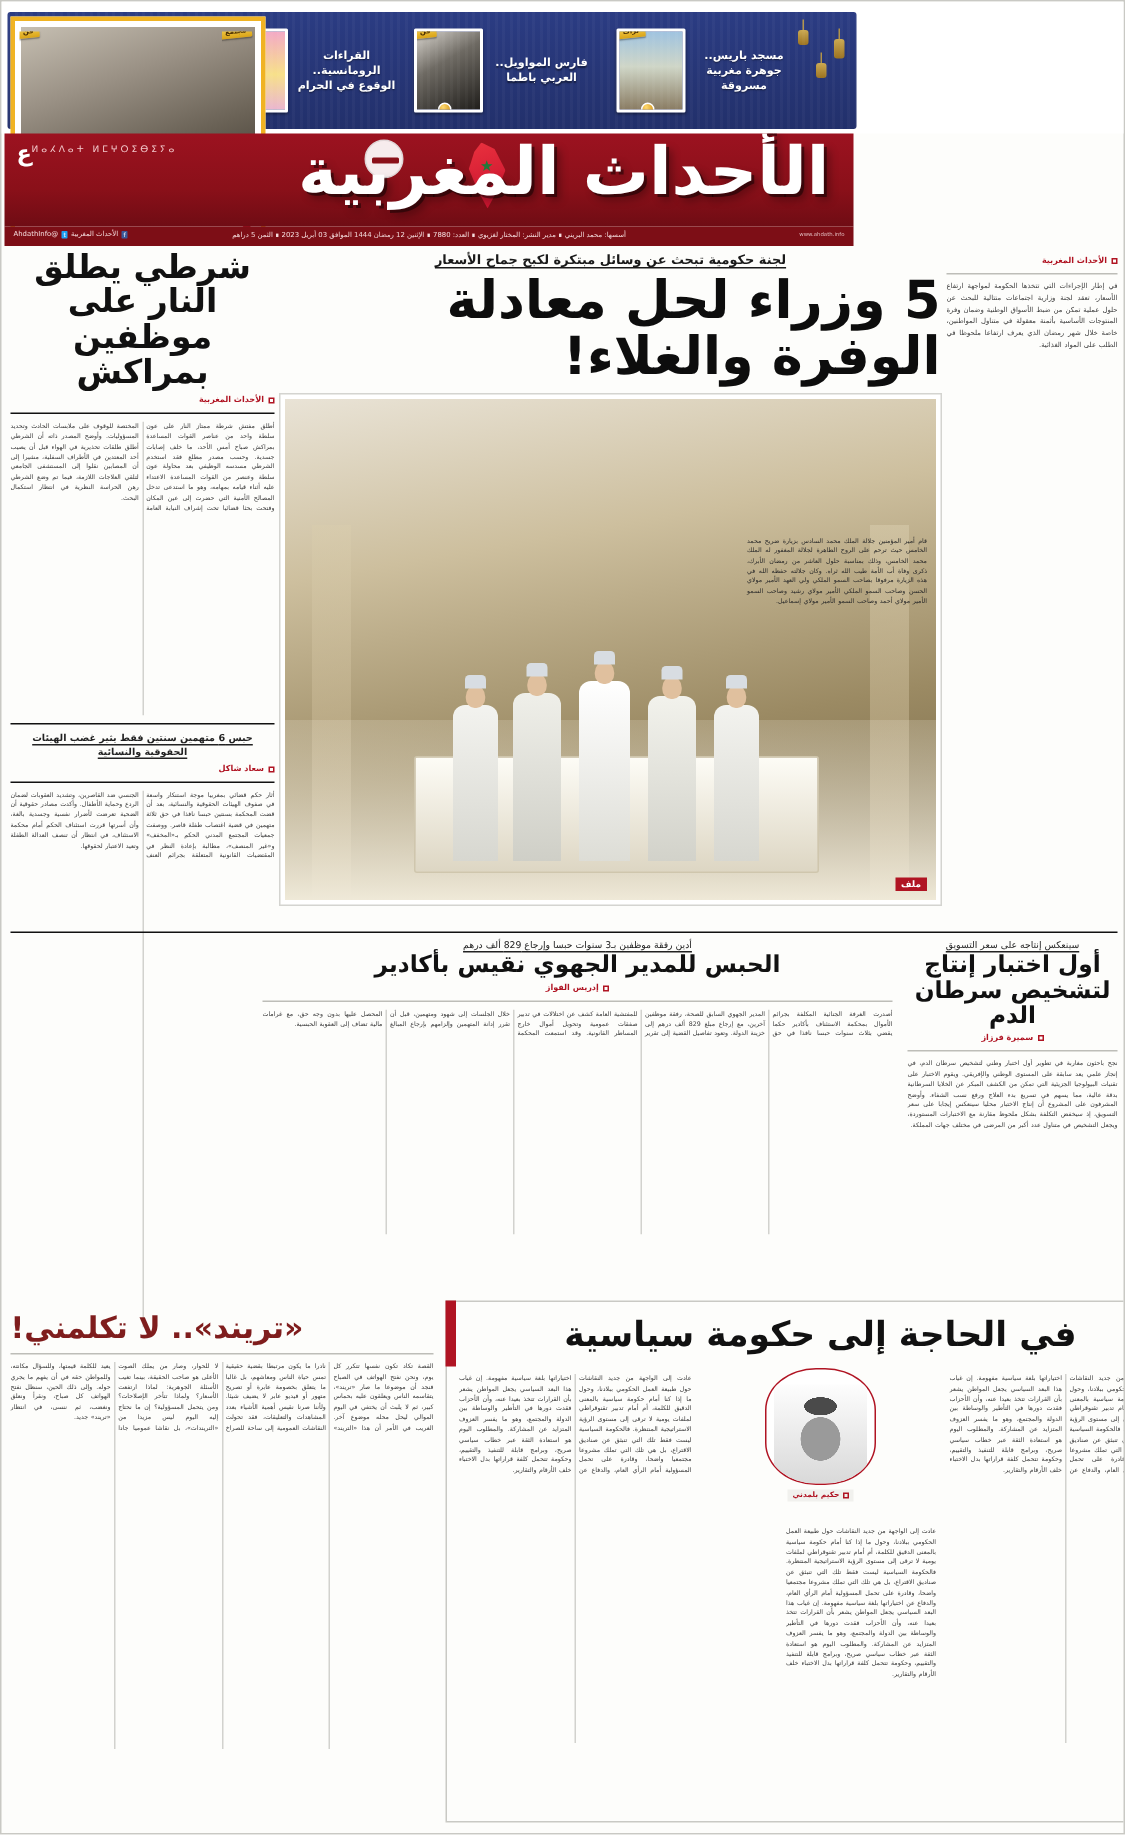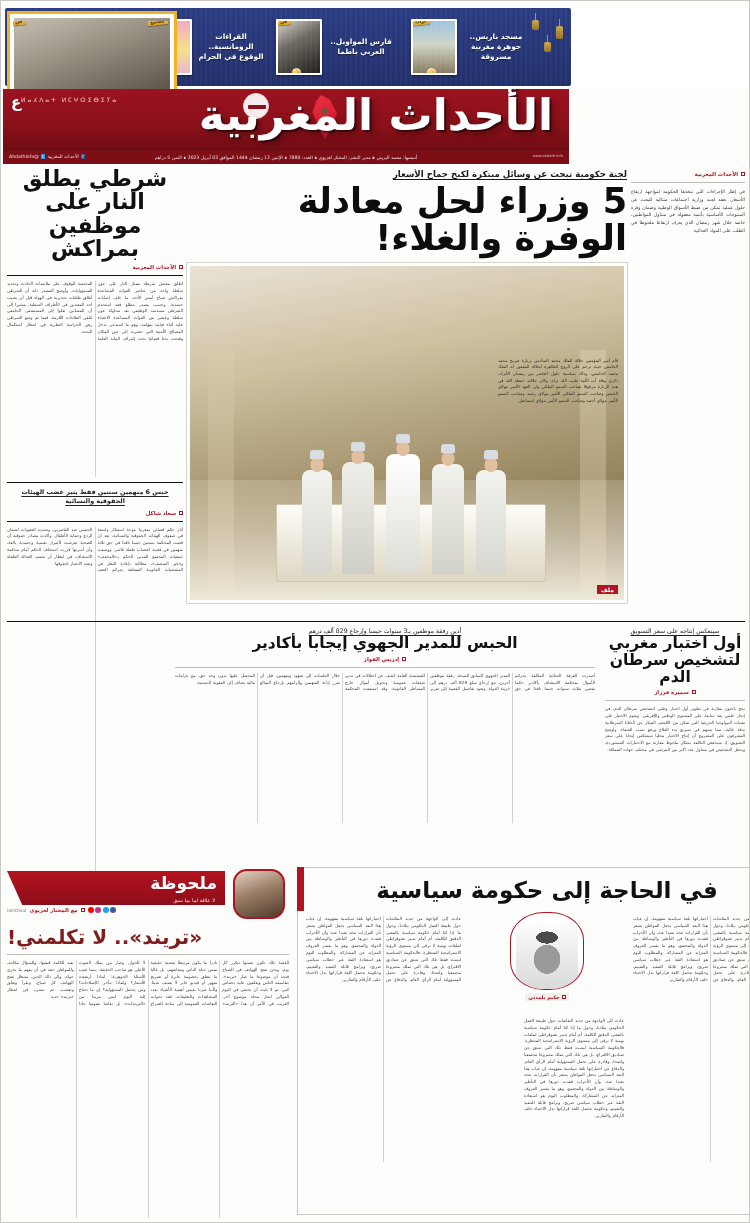--- a/index.html
+++ b/index.html
@@ -175,21 +175,21 @@
   .hsep.thin{ background:#bdbdb8; }
   .cols2{ column-count:2; column-gap:5px; column-rule:0.5px solid #d2d2ce; }
   .cols4{ column-count:4; column-gap:5px; column-rule:0.5px solid #d2d2ce; }
   .cols5{ column-count:5; column-gap:5px; column-rule:0.5px solid #d2d2ce; }
 
   
   .colCenter{
     position:absolute; left:186px; top:0; width:440px;
   }
   .lead-kicker{
-    text-align:right; font-size:8.6px; font-weight:600; color:#1a1a1a;
+    text-align:center; font-size:8.6px; font-weight:600; color:#1a1a1a;
     text-decoration:underline; text-underline-offset:2px; margin-top:2px;
   }
   .lead-head{
     text-align:right; font-size:35px; font-weight:bold; color:#0d0d0d;
     line-height:1.05; margin-top:4px; letter-spacing:-1px;
   }
   .leadphoto{
     position:relative; margin-top:6px; width:100%; height:340px;
     border:3px solid #fff; outline:1px solid #d4d4d0; overflow:hidden;
   }
@@ -447,62 +447,44 @@
       <div class="hsep thin"></div>
       <div class="body-text s5" style="height:430px;overflow:hidden;">في إطار الإجراءات التي تتخذها الحكومة لمواجهة ارتفاع الأسعار، تعقد لجنة وزارية اجتماعات متتالية للبحث عن حلول عملية تمكن من ضبط الأسواق الوطنية وضمان وفرة المنتوجات الأساسية بأثمنة معقولة في متناول المواطنين، خاصة خلال شهر رمضان الذي يعرف ارتفاعا ملحوظا في الطلب على المواد الغذائية.</div>
     </div>
   </div>
 
   <div class="band2">
     <div class="b2sep"></div>
 
     <div style="position:absolute;right:6px;top:6px;width:140px;">
       <div class="b2kicker">سينعكس إنتاجه على سعر التسويق</div>
-      <div class="b2head">أول اختبار مغربي لتشخيص سرطان الدم</div>
+      <div class="b2head">أول اختبار إنتاج لتشخيص سرطان الدم</div>
       <div class="byline" style="justify-content:center">
         <span class="bx"></span>
         <span>سميرة فرزاز</span>
       </div>
       <div class="hsep thin"></div>
       <div class="body-text" style="height:150px;overflow:hidden;">نجح باحثون مغاربة في تطوير أول اختبار وطني لتشخيص سرطان الدم، في إنجاز علمي يعد سابقة على المستوى الوطني والإفريقي. ويقوم الاختبار على تقنيات البيولوجيا الجزيئية التي تمكن من الكشف المبكر عن الخلايا السرطانية بدقة عالية، مما يسهم في تسريع بدء العلاج ورفع نسب الشفاء. وأوضح المشرفون على المشروع أن إنتاج الاختبار محليا سينعكس إيجابا على سعر التسويق، إذ سيخفض التكلفة بشكل ملحوظ مقارنة مع الاختبارات المستوردة، ويجعل التشخيص في متناول عدد أكبر من المرضى في مختلف جهات المملكة.</div>
     </div>
 
     <div style="position:absolute;right:156px;top:6px;width:420px;">
       <div class="b2kicker">أدين رفقة موظفين بـ3 سنوات حبسا وإرجاع 829 ألف درهم</div>
-      <div class="b2head">الحبس للمدير الجهوي إيجابا بأكادير</div>
+      <div class="b2head">الحبس للمدير الجهوي نقيس بأكادير</div>
       <div class="byline" style="justify-content:center">
         <span class="bx"></span>
         <span>إدريس الفواز</span>
       </div>
       <div class="hsep thin"></div>
       <div class="body-text cols5" style="height:150px;overflow:hidden;">أصدرت الغرفة الجنائية المكلفة بجرائم الأموال بمحكمة الاستئناف بأكادير حكما يقضي بثلاث سنوات حبسا نافذا في حق المدير الجهوي السابق للصحة، رفقة موظفين آخرين، مع إرجاع مبلغ 829 ألف درهم إلى خزينة الدولة. وتعود تفاصيل القضية إلى تقرير للمفتشية العامة كشف عن اختلالات في تدبير صفقات عمومية وتحويل أموال خارج المساطر القانونية. وقد استمعت المحكمة خلال الجلسات إلى شهود ومتهمين، قبل أن تقرر إدانة المتهمين وإلزامهم بإرجاع المبالغ المحصل عليها بدون وجه حق، مع غرامات مالية تضاف إلى العقوبة الحبسية.</div>
     </div>
   </div>
 
   <div class="bottom">
 
     <div class="opinionbox">
-      <div class="opinion-header">
-        <div class="redbanner">
-          <span class="t">ملحوظة</span>
-          <span class="s">لا علاقة لما بما سبق</span>
-        </div>
-        <div class="mugshot img-person"></div>
-        <div class="opinion-meta">
-          <span class="socialdots">
-            <i style="background:#3b5998"></i>
-            <i style="background:#1da1f2"></i>
-            <i style="background:#c13584"></i>
-            <i style="background:#ff0000"></i>
-          </span>
-          <span style="width:4px;height:4px;border:1px solid #b01423;display:inline-block;"></span>
-          <span>مع المختار لغزيوي</span>
-          <span style="color:#777;font-weight:normal;font-size:4.4px;">lakhzioui</span>
-        </div>
-      </div>
 
       <div class="opinion-title">«تريند».. لا تكلمني!</div>
       <div class="hsep thin" style="margin:5px 0;"></div>
       <div class="body-text cols4" style="height:258px;overflow:hidden;">القصة تكاد تكون نفسها تتكرر كل يوم، ونحن نفتح الهواتف في الصباح فنجد أن موضوعا ما صار «تريند»، يتقاسمه الناس ويعلقون عليه بحماس كبير، ثم لا يلبث أن يختفي في اليوم الموالي ليحل محله موضوع آخر. الغريب في الأمر أن هذا «التريند» نادرا ما يكون مرتبطا بقضية حقيقية تمس حياة الناس ومعاشهم، بل غالبا ما يتعلق بخصومة عابرة أو تصريح متهور أو فيديو عابر لا يضيف شيئا. ولأننا صرنا نقيس أهمية الأشياء بعدد المشاهدات والتعليقات، فقد تحولت النقاشات العمومية إلى ساحة للصراخ لا للحوار، وصار من يملك الصوت الأعلى هو صاحب الحقيقة، بينما تغيب الأسئلة الجوهرية: لماذا ارتفعت الأسعار؟ ولماذا تتأخر الإصلاحات؟ ومن يتحمل المسؤولية؟ إن ما نحتاج إليه اليوم ليس مزيدا من «التريندات»، بل نقاشا عموميا جادا يعيد للكلمة قيمتها، وللسؤال مكانته، وللمواطن حقه في أن يفهم ما يجري حوله. وإلى ذلك الحين، سنظل نفتح الهواتف كل صباح، ونقرأ ونعلق ونغضب، ثم ننسى، في انتظار «تريند» جديد.</div>
     </div>
 
     <div class="politicsbox">
       <div class="redcorner"></div>
       <div class="pol-head">في الحاجة إلى حكومة سياسية</div>
 

